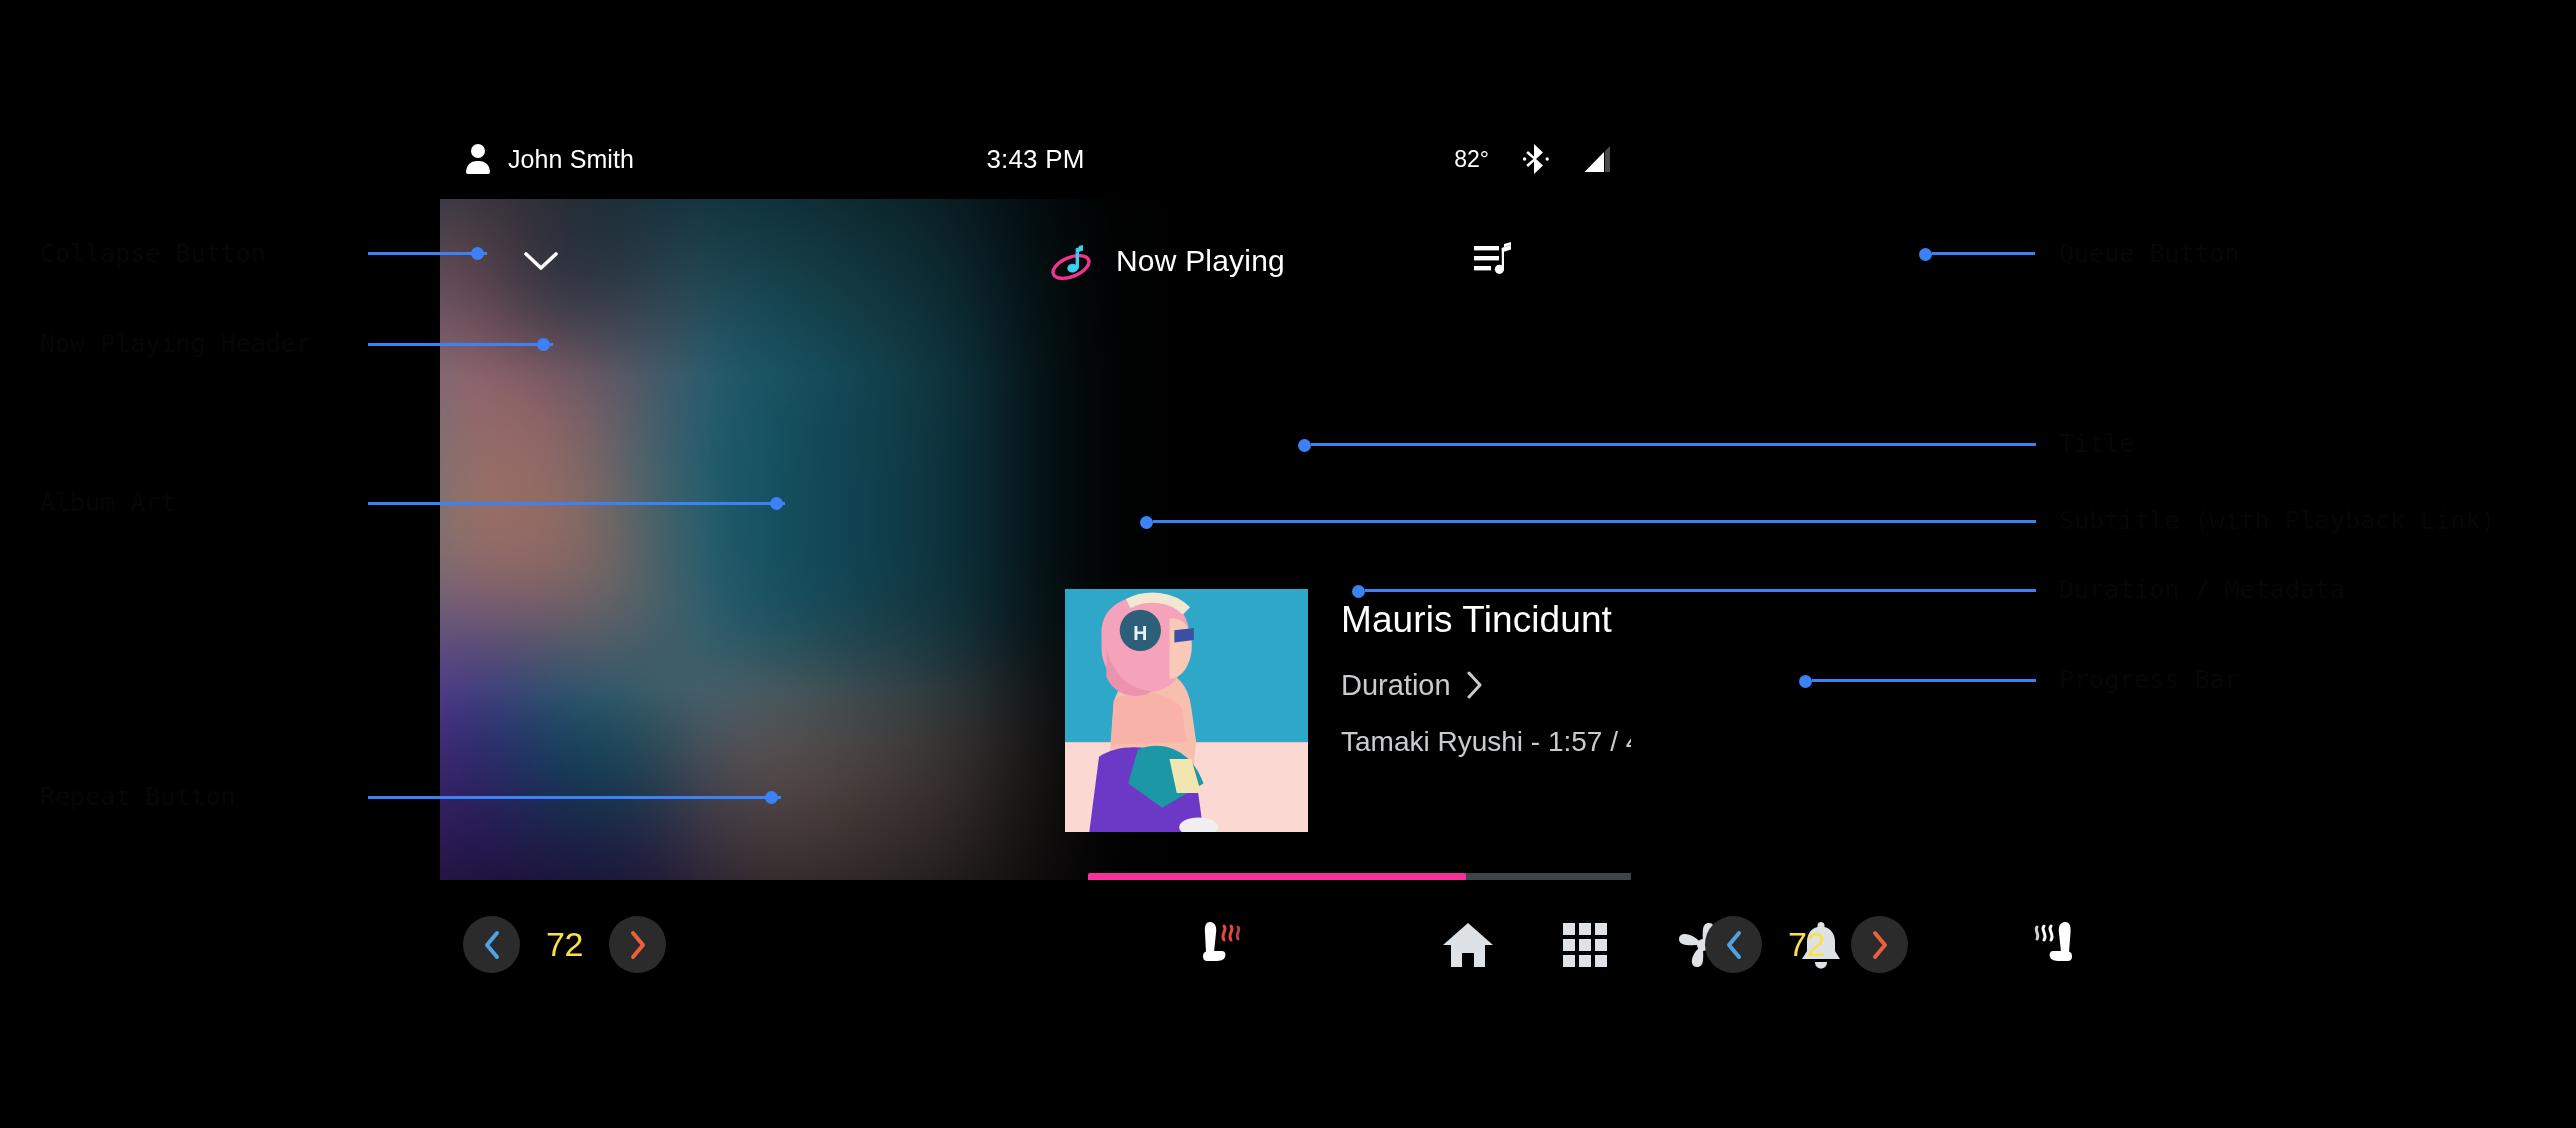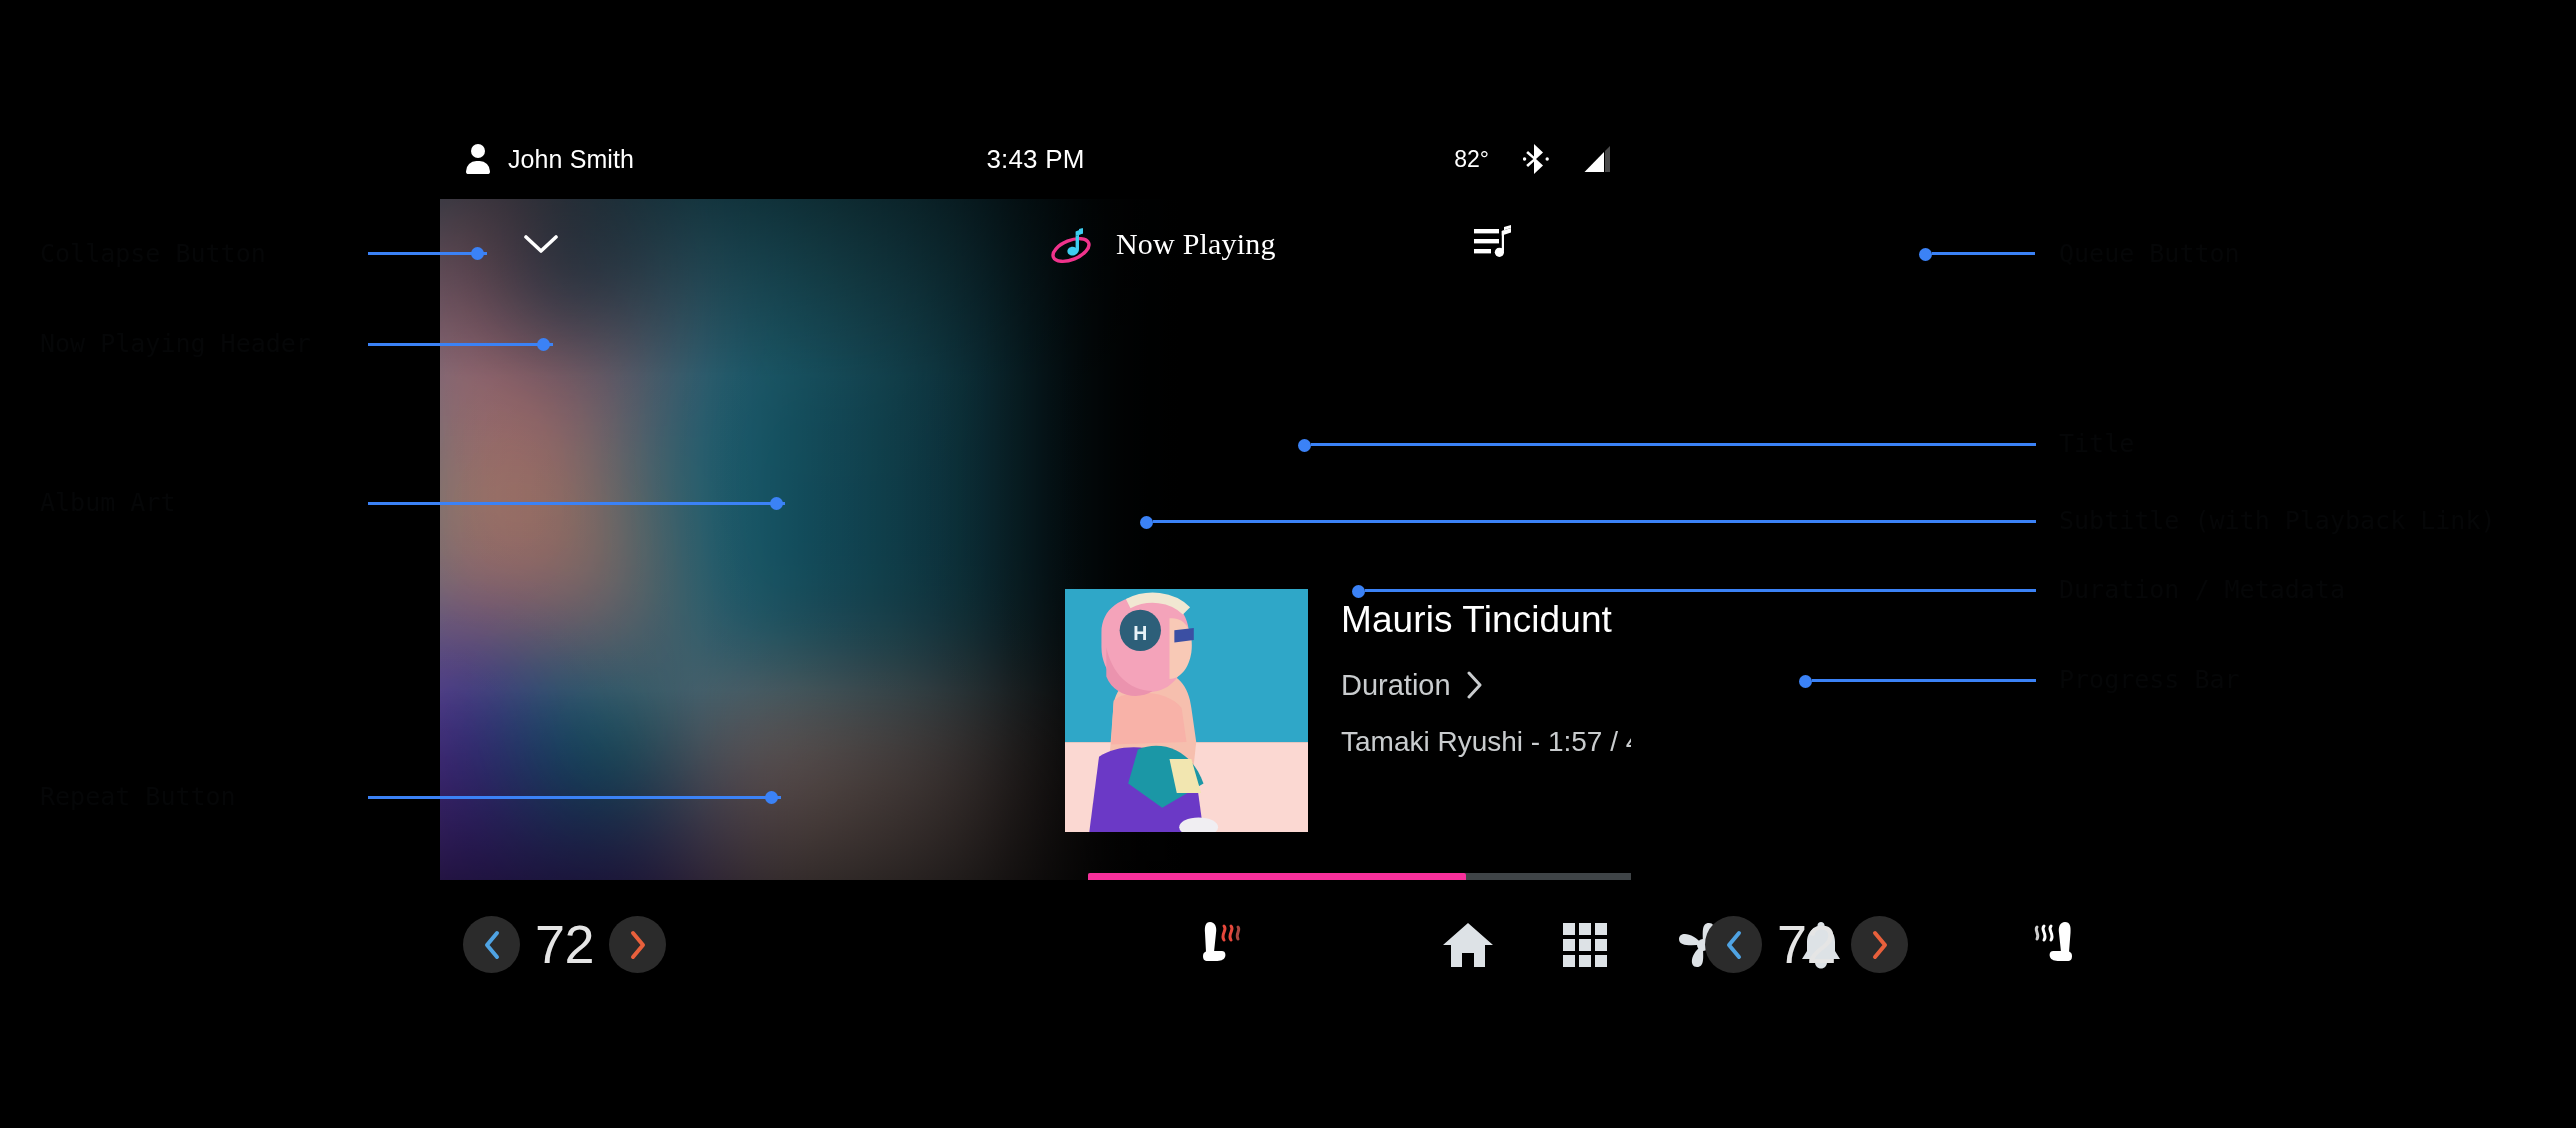--- a/index.html
+++ b/index.html
@@ -54,22 +54,22 @@
       rgba(0,0,0,.70) 48%, rgba(0,0,0,.93) 68%, #000 82%);
   }
   .backdrop-fade2{
     position:absolute; inset:0;
     background:linear-gradient(180deg, rgba(0,0,0,.45) 0%,
       rgba(0,0,0,.05) 26%, rgba(0,0,0,.05) 72%, rgba(0,0,0,.55) 100%);
   }
 
   
   .media-header{
-    position:absolute; left:0; top:0; width:1191px; height:89px;
-    display:flex; align-items:center;font-family:Liberation Serif, serif;
+    position:absolute; left:0; top:17px; width:1191px; height:89px;
+    display:flex; align-items:center;
   }
   .collapse-btn{
     position:absolute; left:75px; top:22px; width:52px; height:46px;
     display:flex; align-items:center; justify-content:center; cursor:pointer;
   }
   .app-icon{ position:absolute; left:609px; top:26px; width:46px; height:42px; }
   .now-title{
     position:absolute; left:676px; top:22px; height:46px;
     display:flex; align-items:center;
     color:#fff; font-size:30px; font-weight:400; letter-spacing:0.2px;
@@ -107,21 +107,21 @@
   .temp-group{
     position:absolute; top:22px; height:85px; display:flex; align-items:center; gap:0px;
   }
   .temp-left{ left:23px; }
   .temp-right{ left:1265px; }
   .round-btn{
     width:57px; height:57px; border-radius:50%; background:#2b2b2b;
     display:flex; align-items:center; justify-content:center; cursor:pointer;
   }
   .temp-val{
-    width:89px; text-align:center; color:#e5e5e5; font-size:54px; line-height:57px;
+    width:89px; text-align:center; color:#fde047; font-size:34px; line-height:57px;
     letter-spacing:-0.5px;
   }
   .seat-ico{ position:absolute; top:36px; width:60px; height:60px; cursor:pointer; }
   .seat-l{ left:744px; }
   .seat-r{ left:1591px; }
   .nav-ico{
     position:absolute; top:34px; width:62px; height:62px;
     display:flex; align-items:center; justify-content:center; cursor:pointer;
   }
   .nav-home{ left:997px; }

